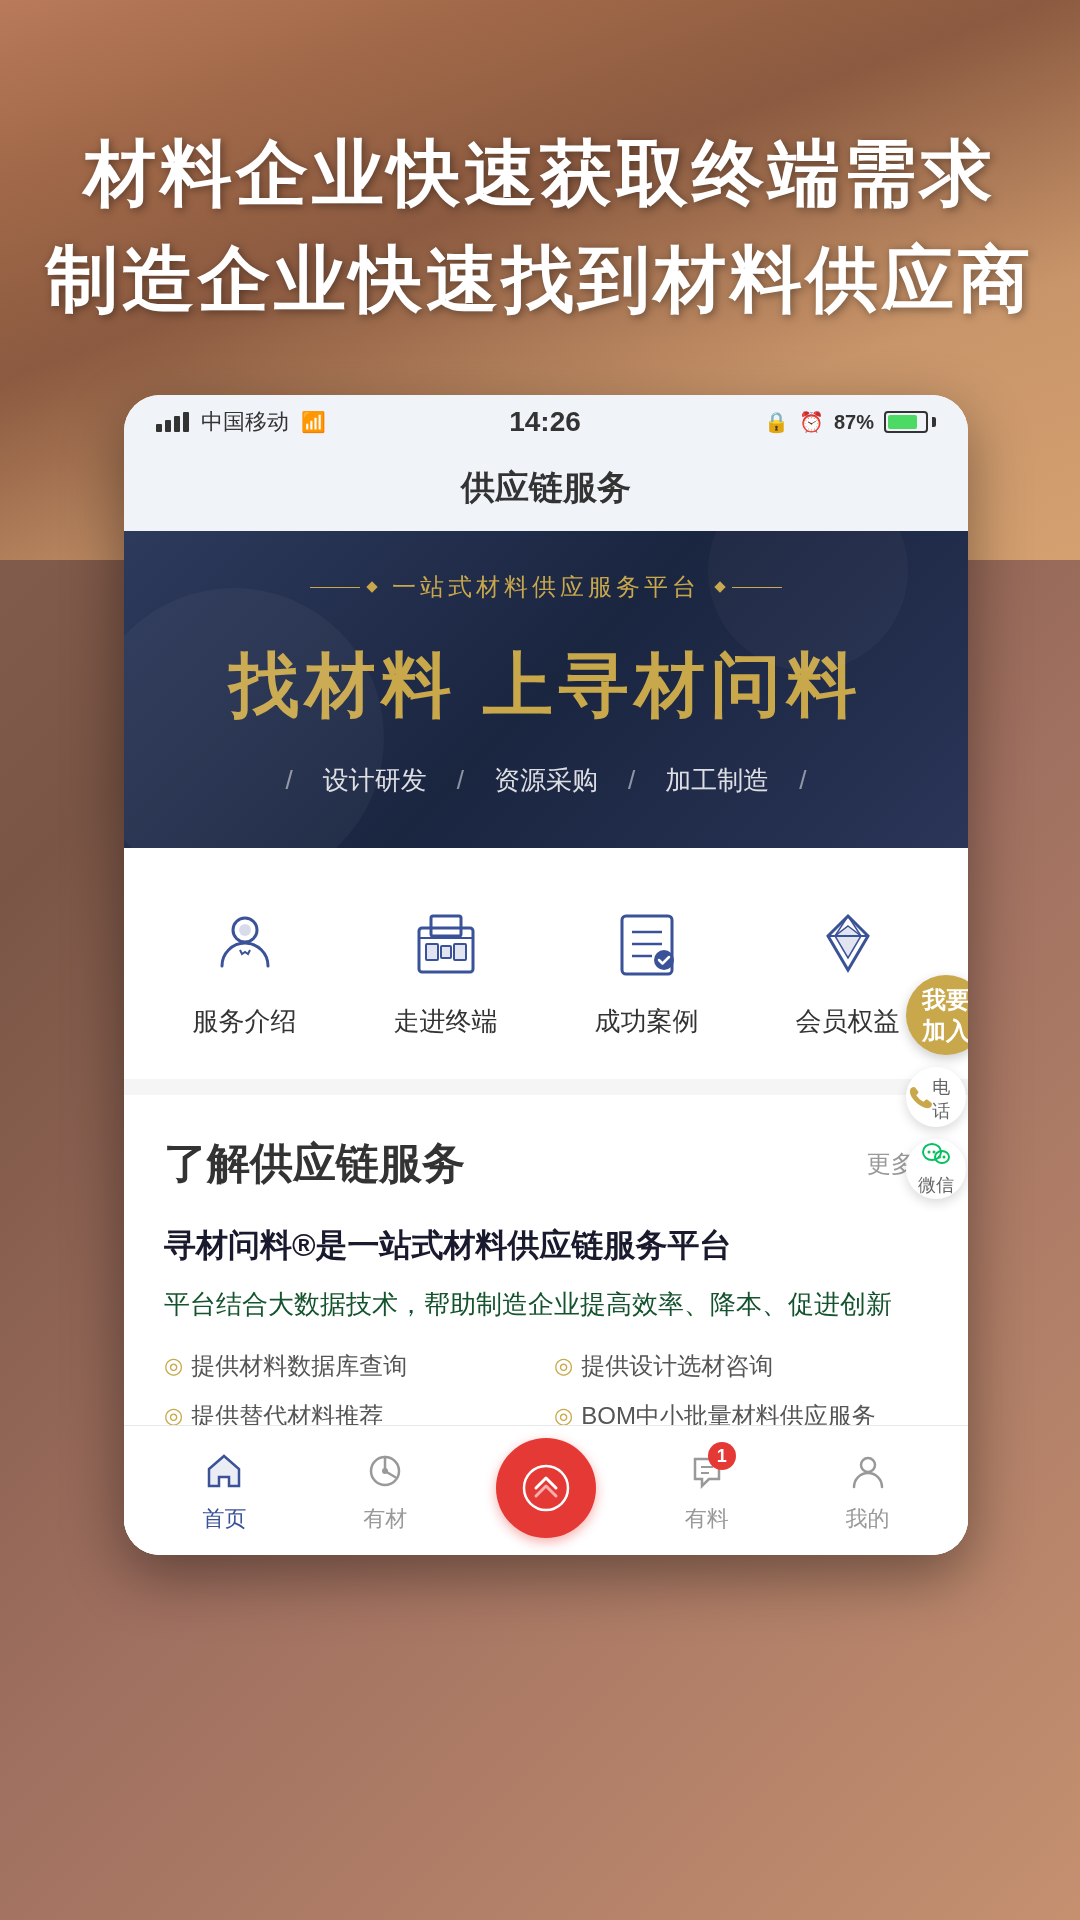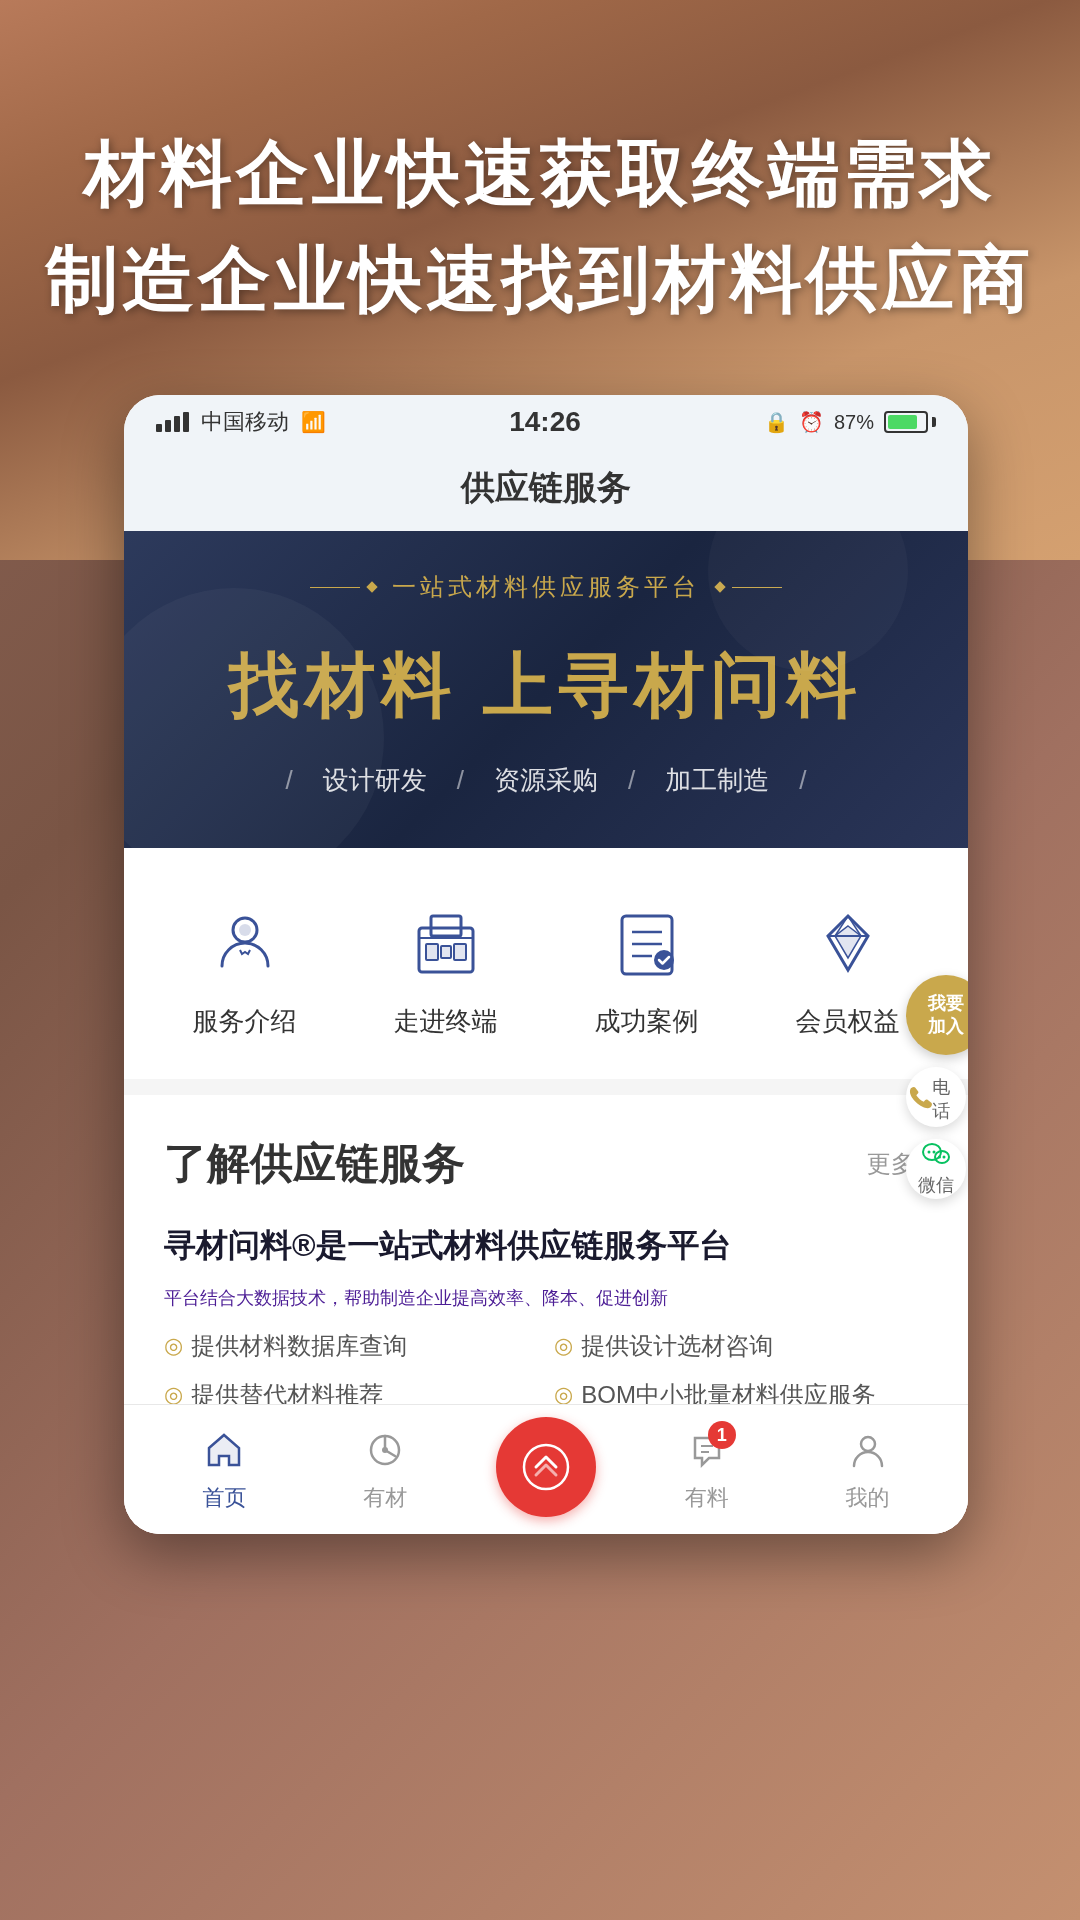--- a/index.html
+++ b/index.html
@@ -299,24 +299,24 @@
 
     .content-title {
       font-size: 32px;
       font-weight: 700;
       color: #1a1a2e;
       margin-bottom: 16px;
       line-height: 1.4;
     }
 
     .content-desc {
-      font-size: 18px;
-      color: #4c1d95;
+      font-size: 26px;
+      color: #14532d;
       line-height: 1.6;
-      margin-bottom: 16px;
+      margin-bottom: 24px;
     }
 
     .features-grid {
       display: grid;
       grid-template-columns: 1fr 1fr;
       gap: 16px;
     }
 
     .feature-item {
       display: flex;
@@ -505,21 +505,21 @@
         <div class="signal-bar" style="height:16px"></div>
         <div class="signal-bar" style="height:20px"></div>
       </div>
       <span style="font-size:22px;">中国移动</span>
       <span style="font-size:20px;">📶</span>
     </div>
     <div class="status-time">14:26</div>
     <div class="status-right">
       <span style="font-size:20px;">🔒</span>
       <span style="font-size:20px;">⏰</span>
-      <span style="font-size:20px;font-weight:400;">87%</span>
+      <span style="font-size:20px;font-weight:700;">87%</span>
       <div class="battery">
         <div class="battery-body">
           <div class="battery-fill"></div>
         </div>
         <div class="battery-tip"></div>
       </div>
     </div>
   </div>
 
   <div class="app-header">
@@ -695,21 +695,21 @@
           <circle cx="20" cy="14" r="7" stroke="#999" stroke-width="2.5" fill="none"></circle>
           <path d="M6 36c0-7.7 6.3-14 14-14s14 6.3 14 14" stroke="#999" stroke-width="2.5" fill="none" stroke-linecap="round"></path>
         </svg>
       </div>
       <span class="nav-label">我的</span>
     </div>
   </div>
 
   <div class="float-buttons">
     <div class="float-join">
-      <span style="font-size:18px;font-weight:700;line-height:1.3;text-align:left;">我要<br>加入</span>
+      <span style="font-size:24px;font-weight:700;line-height:1.3;text-align:left;">我要<br>加入</span>
     </div>
     <div class="float-phone">
       <svg width="28" height="28" viewBox="0 0 28 28" fill="none">
         <path d="M5 5 C5 5 8 2 10 4 L13 8 C14 10 12 11 11 12 C13 15 16 18 19 19 C20 18 21 16 23 17 L27 20 C29 22 26 25 26 25 C20 30 0 14 5 5Z" fill="#c9a84c"></path>
       </svg>
       <span style="font-size:18px;color:#666;margin-top:4px;">电话</span>
     </div>
     <div class="float-wechat">
       <svg width="30" height="28" viewBox="0 0 30 28" fill="none">
         <ellipse cx="11" cy="11" rx="9" ry="8" stroke="#07c160" stroke-width="2" fill="none"></ellipse>

